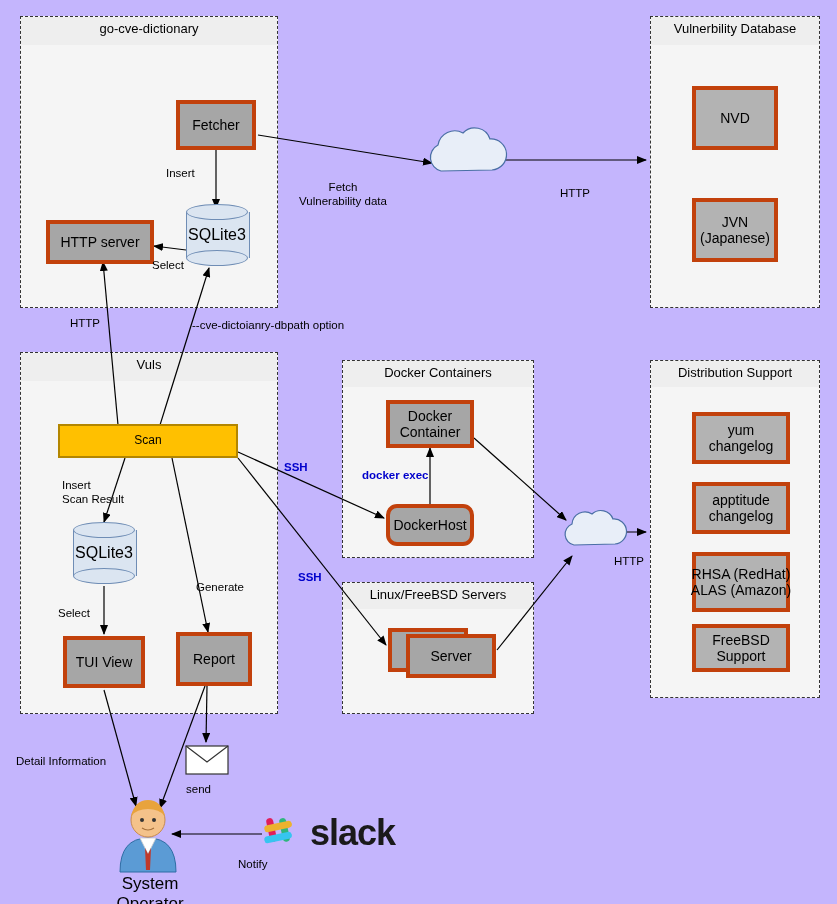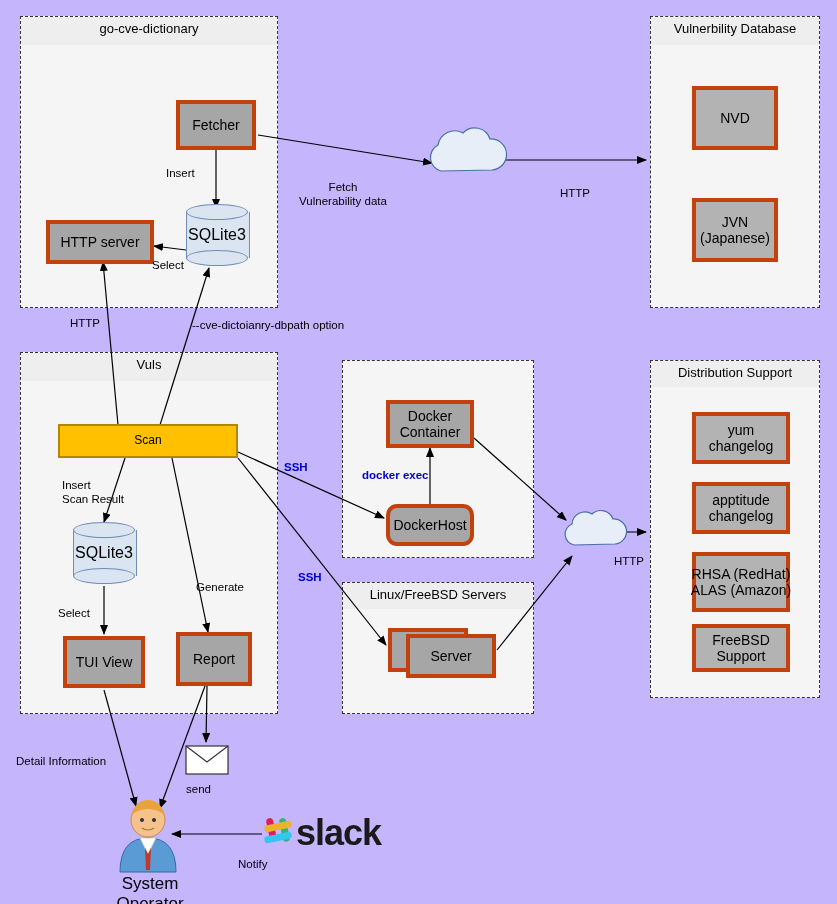--- a/index.html
+++ b/index.html
@@ -126,20 +126,21 @@
   .edge-label.center {
     text-align: center;
   }
   .slack-text {
     position: absolute;
     font-size: 36px;
     font-weight: bold;
     color: #1a1a1a;
     letter-spacing: -1px;
     font-family: "Liberation Sans", sans-serif;
+    margin-left: 14px;
   }
   .caption {
     position: absolute;
     font-size: 17px;
     color: #000;
     text-align: center;
   }
 </style>
 </head>
 <body>
@@ -149,20 +150,21 @@
   <div class="group-box" style="left:20px; top:16px; width:258px; height:292px;"></div>
   <div class="group-title" style="left:21px; top:17px; width:256px; height:28px;">go-cve-dictionary</div>
 
   <div class="group-box" style="left:650px; top:16px; width:170px; height:292px;"></div>
   <div class="group-title" style="left:651px; top:17px; width:168px; height:28px;">Vulnerbility Database</div>
 
   <div class="group-box" style="left:20px; top:352px; width:258px; height:362px;"></div>
   <div class="group-title" style="left:21px; top:353px; width:256px; height:28px;">Vuls</div>
 
   <div class="group-box" style="left:342px; top:360px; width:192px; height:198px;"></div>
+  <div class="group-title" style="left:343px; top:361px; width:190px; height:26px;">Docker Containers</div>
 
   <div class="group-box" style="left:650px; top:360px; width:170px; height:338px;"></div>
   <div class="group-title" style="left:651px; top:361px; width:168px; height:26px;">Distribution Support</div>
 
   <div class="group-box" style="left:342px; top:582px; width:192px; height:132px;"></div>
   <div class="group-title" style="left:343px; top:583px; width:190px; height:26px;">Linux/FreeBSD Servers</div>
 
   <svg class="layer" viewBox="0 0 837 904">
     <defs>
       <marker id="arrow" markerWidth="10" markerHeight="8" refX="9" refY="4" orient="auto" markerUnits="userSpaceOnUse">

